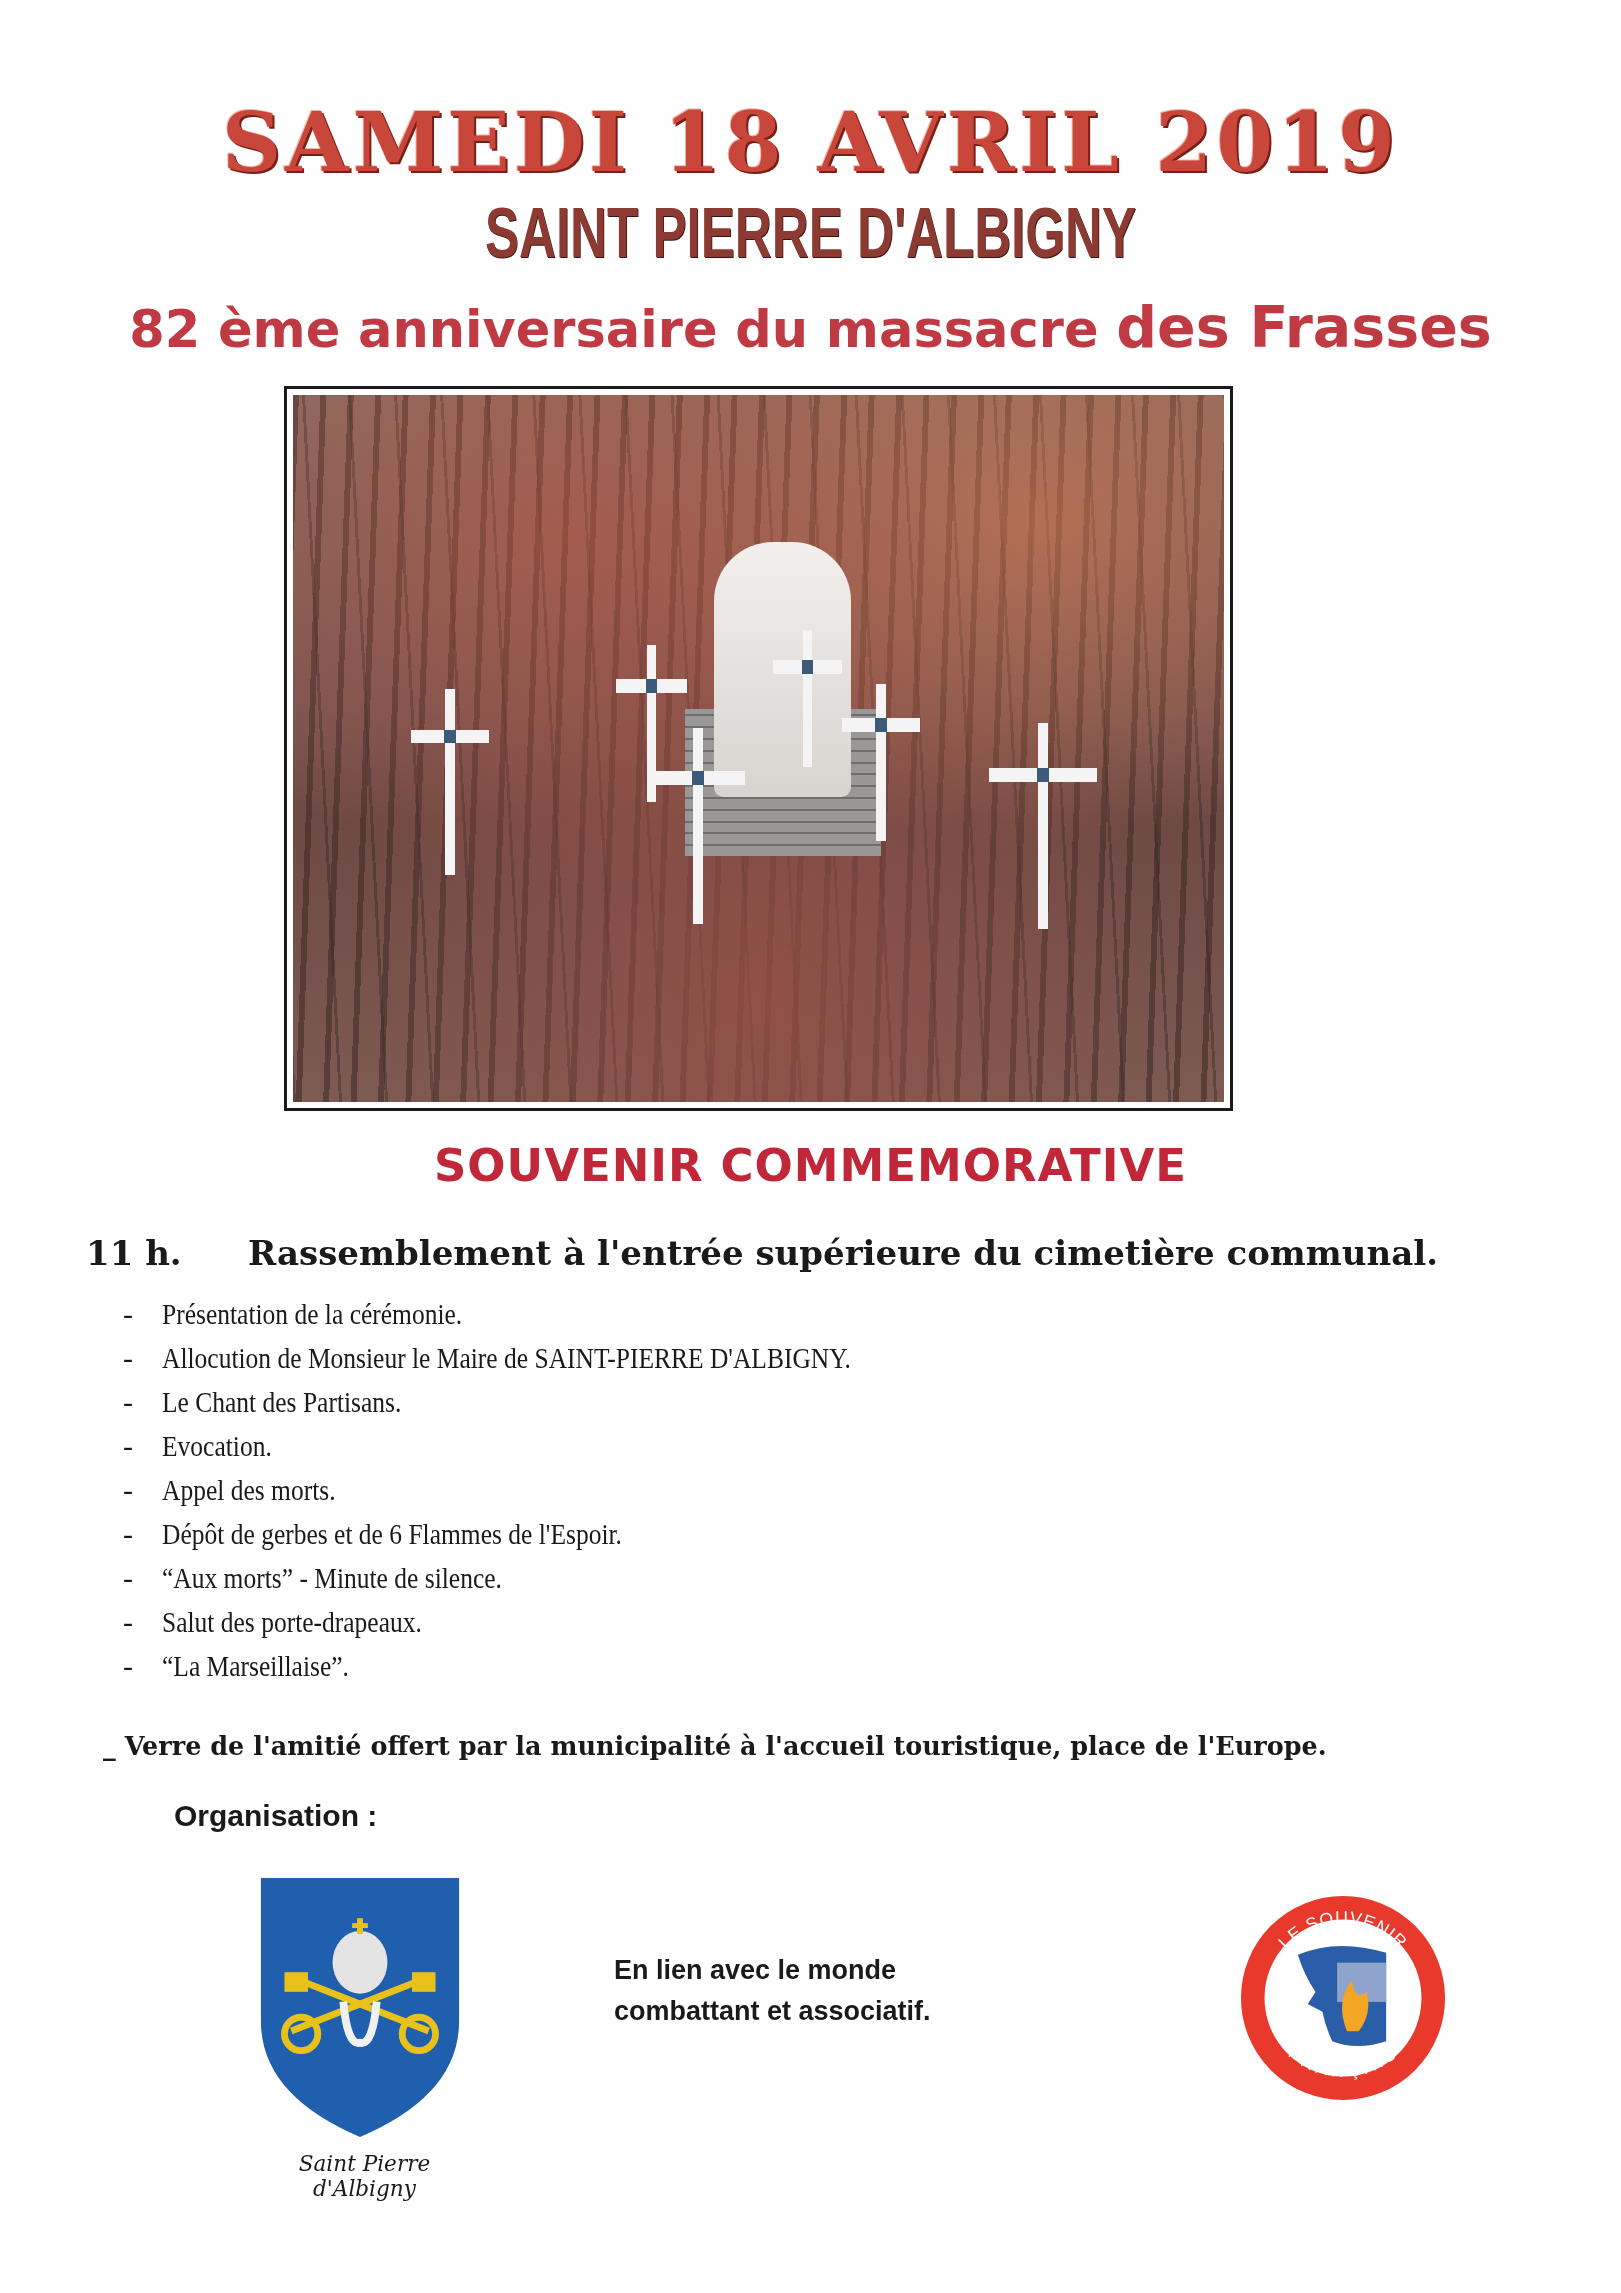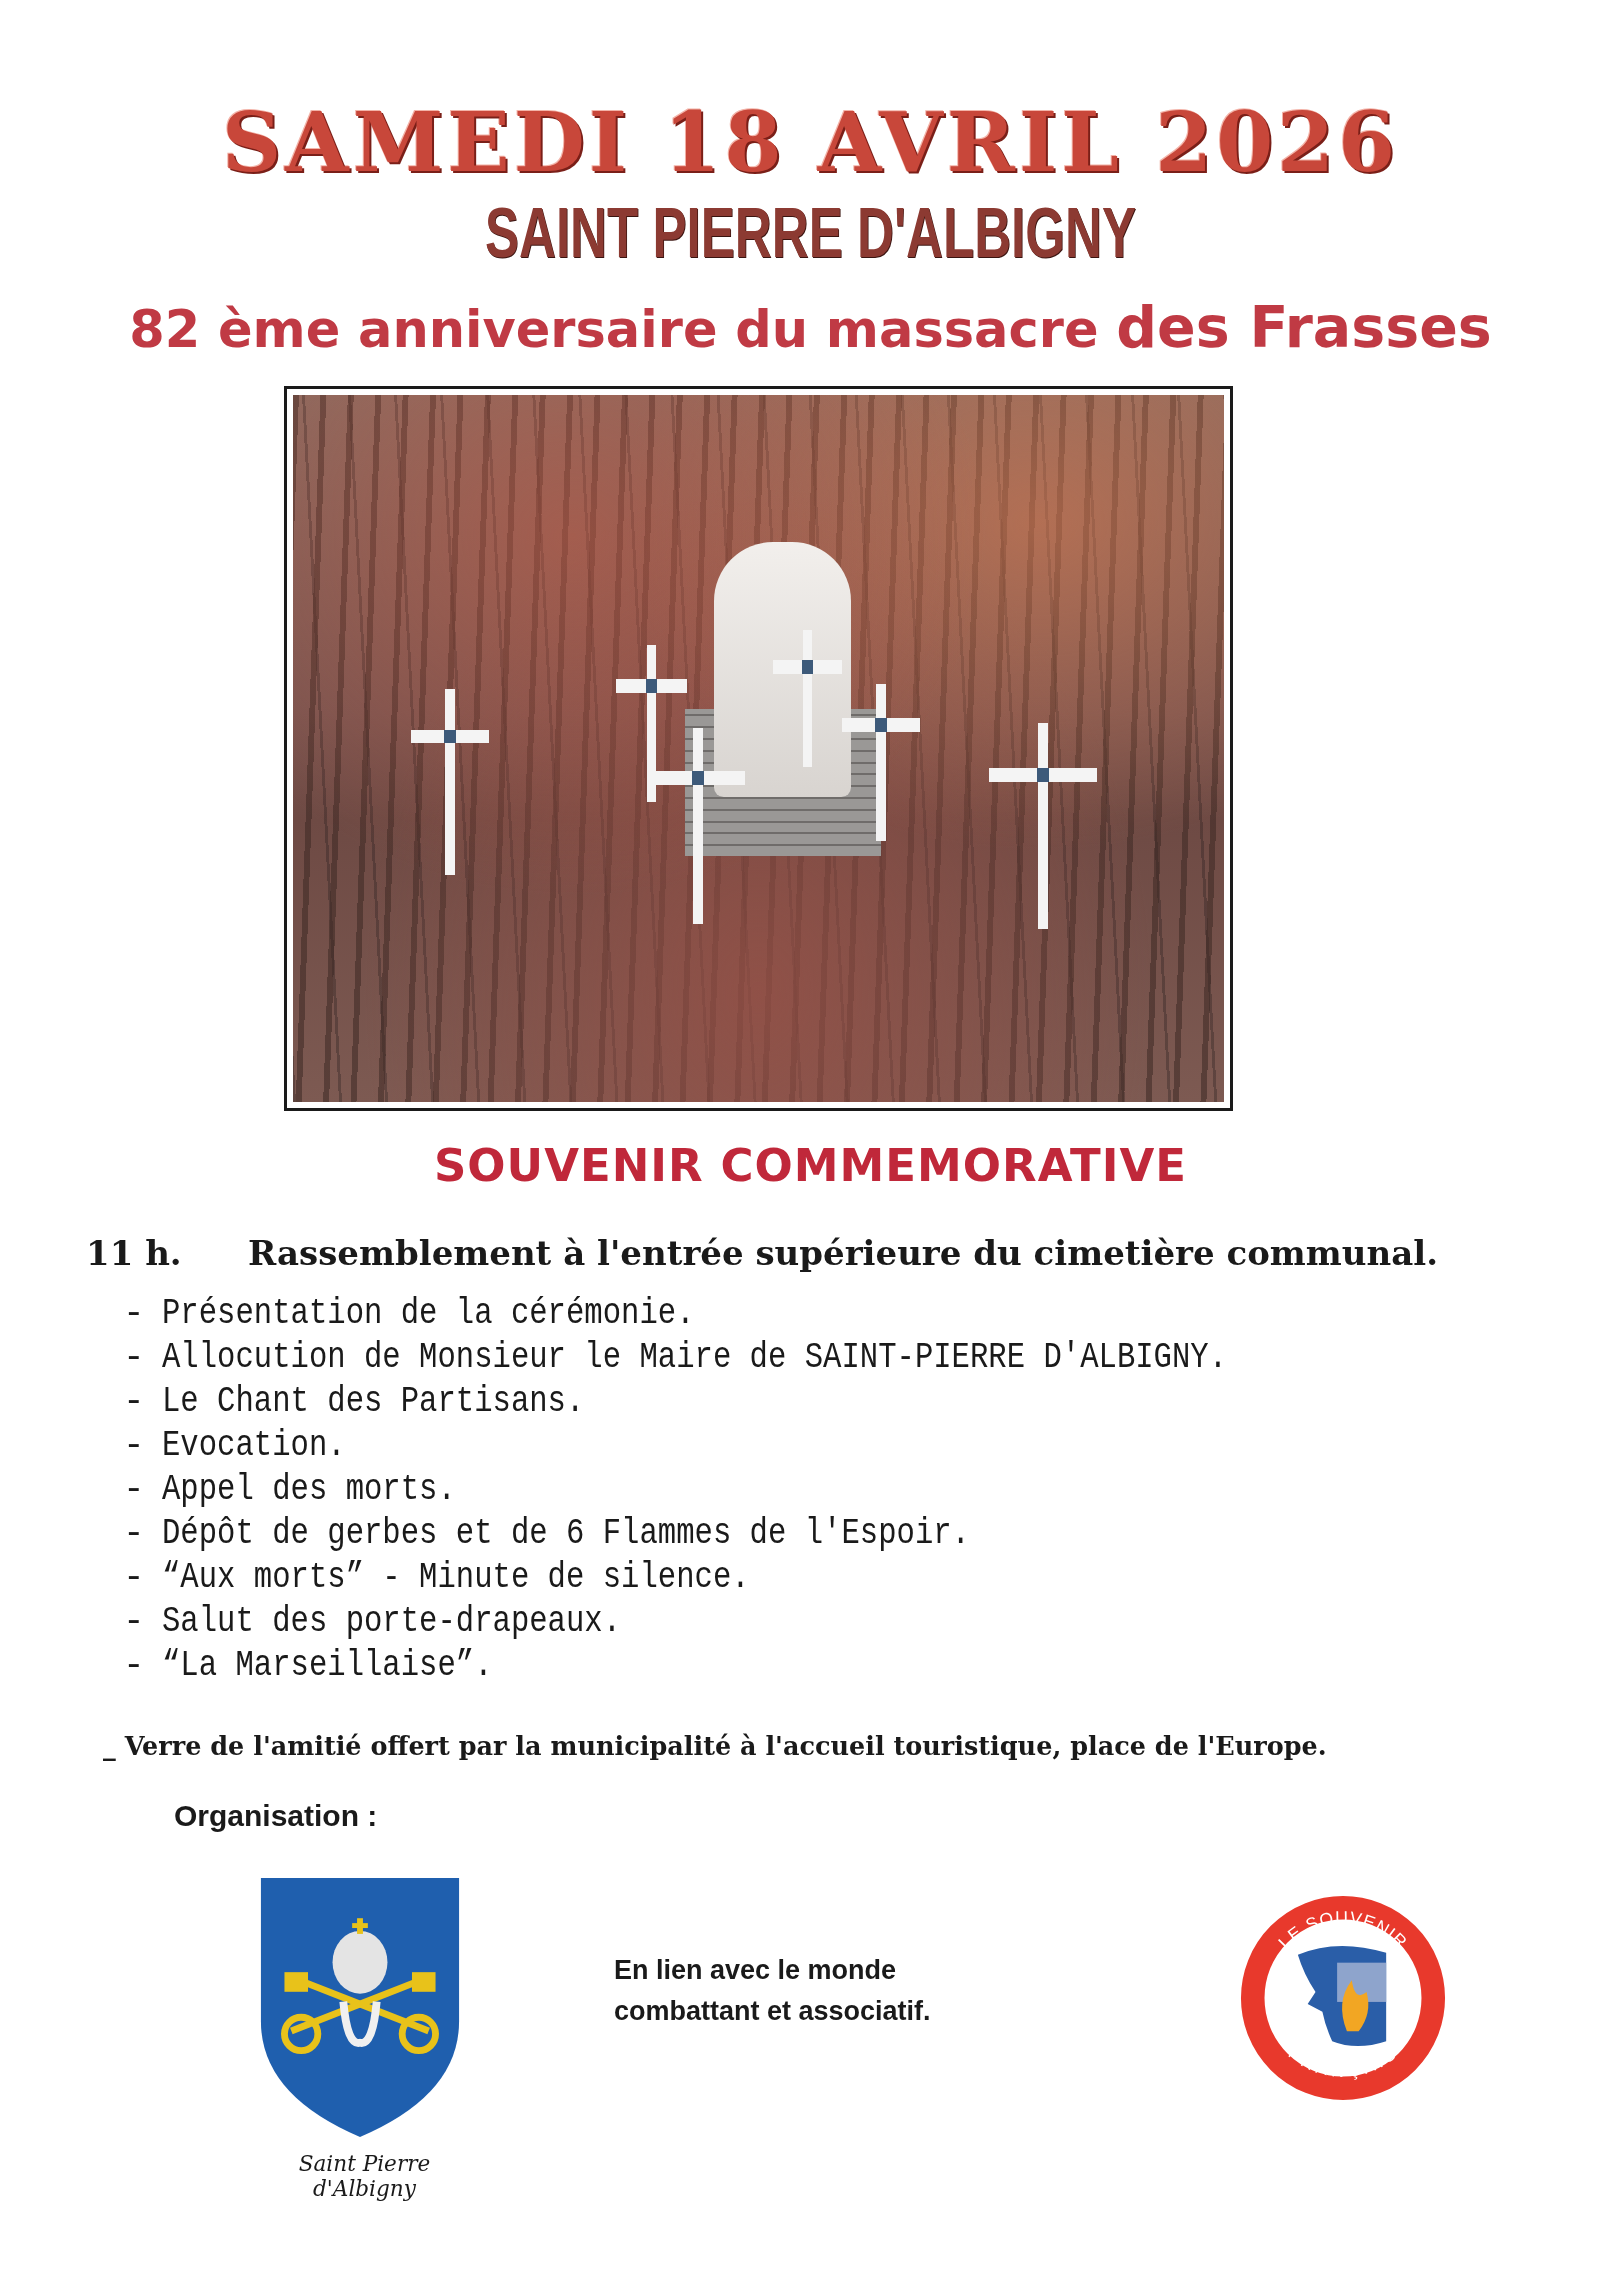--- a/index.html
+++ b/index.html
@@ -58,22 +58,22 @@
     font-family: "DejaVu Sans", sans-serif; font-weight: bold; font-size: 45px; letter-spacing: 1px;
     color: #c0283a;
   }
   .schedule-line {
     left: 86px; top: 1233px; font-family: "DejaVu Serif", serif; font-weight: bold; font-size: 34px; color: #1a1a1a;
   }
   .schedule-line .time { display: inline-block; width: 162px; }
 
   .program { left: 123px; top: 1292px; margin: 0; padding: 0; list-style: none; }
   .program li {
-    height: 44px; line-height: 44px; font-size: 36px; color: #1a1a1a;
-    font-family: Liberation Mono, monospace;
+    height: 44px; line-height: 44px; font-size: 30px; color: #1a1a1a;
+    font-family: Liberation Serif, serif;
   }
   .program li .dash { display: inline-block; width: 39px; }
   .program li .txt { display: inline-block; transform: scaleX(0.85); transform-origin: left; white-space: nowrap; }
 
   .reception {
     left: 103px; top: 1731px; font-family: "DejaVu Serif", serif; font-weight: bold; font-size: 25.5px; color: #1a1a1a;
     white-space: nowrap;
   }
   .org-label {
     left: 174px; top: 1799px; font-family: "Liberation Sans", sans-serif; font-weight: bold; font-size: 30px; color: #1a1a1a;
@@ -85,21 +85,21 @@
     font-family: "DejaVu Serif", serif; font-style: italic; font-size: 21.6px; color: #1a1a1a;
   }
   .partner-text {
     left: 614px; top: 1950px; font-family: "Liberation Sans", sans-serif; font-weight: bold; font-size: 27px; line-height: 41px; color: #1a1a1a;
   }
   .sf-logo { left: 1239px; top: 1894px; width: 208px; height: 208px; }
 </style>
 </head>
 <body>
 
-<div class="abs title-date">SAMEDI 18 AVRIL 2026</div>
+<div class="abs title-date">SAMEDI 18 AVRIL 2019</div>
 <div class="abs title-town">SAINT PIERRE D'ALBIGNY</div>
 <div class="abs title-anniv"><span>82 ème anniversaire du massacre </span><span class="big">des Frasses</span></div>
 
 <div class="abs photo-frame">
   <div class="photo">
     <div class="monument-base"></div>
     <div class="monument"></div>
     <div class="cross" style="left:118px;top:294px;width:78px;height:186px;">
         <div class="v"></div>
         <div class="h"></div>

